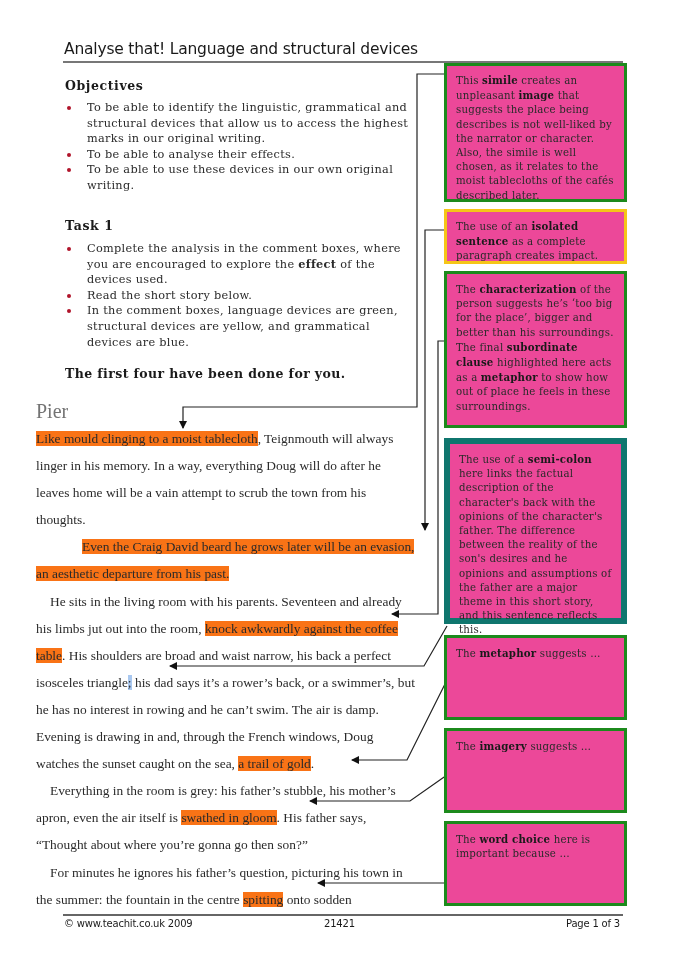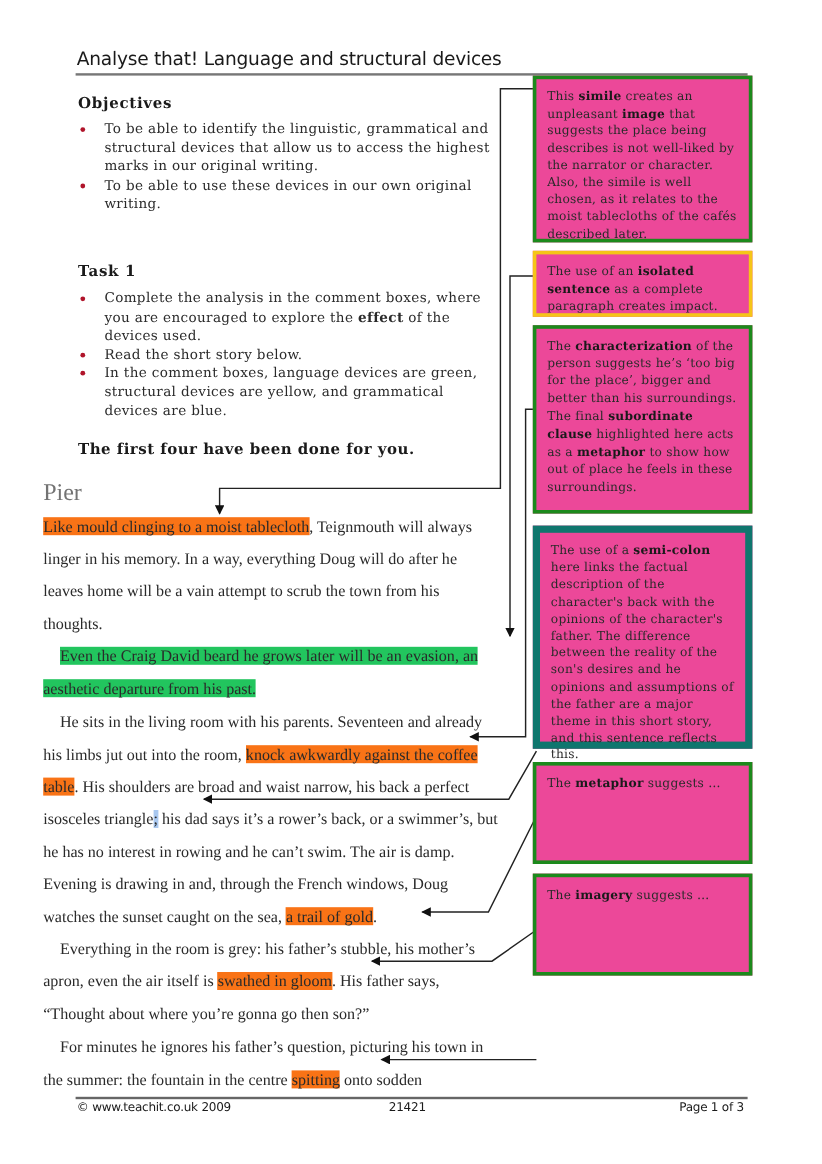--- a/index.html
+++ b/index.html
@@ -13,21 +13,21 @@
   .bullets { position:absolute; left:65px; width:350px; margin:0; padding:0; list-style:none; font-family:"DejaVu Serif", serif; font-size:11.3px; line-height:15.6px; color:#2a2a2a; letter-spacing:0.3px; }
   .bullets li { position:relative; padding-left:22px; }
   .bullets li::before { content:""; position:absolute; left:2px; top:6px; width:4px; height:4px; border-radius:50%; background:#b0142a; }
   .bullets b { font-weight:bold; }
 
   .pier-title { position:absolute; left:36px; top:400px; font-family:"Liberation Serif", serif; font-weight:normal; font-size:20px; color:#737373; }
   .story { position:absolute; left:36px; top:425px; width:380px; font-family:"Liberation Serif", serif; font-size:13.4px; line-height:27.1px; color:#2a2a2a; }
   .story p { margin:0; }
   .story p.indent { text-indent:14px; }
   .hl-g { background:#f97316; }
-  .hl-y { background:#22c55e; }
+  .hl-y { background:#f97316;margin-left:32px; }
   .hl-b { background:#a9c8f0; }
 
   .cbox { position:absolute; background:#ec4899; font-family:"DejaVu Serif", serif; font-size:10.2px; line-height:14.2px; color:#2a2a2a; letter-spacing:0.2px; padding:8px 9px; box-sizing:border-box; }
   .cbox b { font-weight:bold; color:#1a1a1a; }
   .cb-green { border:3px solid #1c8a1c; }
   .cb-yellow { border:3px solid #f5c518; }
   .cb-blue { border:6px solid #0f766e; }
 
   .footer-rule { position:absolute; left:63px; top:914px; width:560px; height:1.5px; background:#666; }
   .footer { position:absolute; top:918px; font-family:"DejaVu Sans", sans-serif; font-size:10px; color:#1a1a1a; white-space:nowrap; letter-spacing:-0.2px; }
@@ -38,20 +38,21 @@
 <body>
 
 <div class="page">
 
   <div class="doc-title">Analyse that! Language and structural devices</div>
   <div class="title-rule"></div>
 
   <div class="sec-head" style="top:78px;">Objectives</div>
   <ul class="bullets" style="top:100px;">
     <li>To be able to identify the linguistic, grammatical and structural devices that allow us to access the highest marks in our original writing.</li>
+    <li>To be able to analyse their effects.</li>
     <li>To be able to use these devices in our own original writing.</li>
   </ul>
 
   <div class="sec-head" style="top:218px;">Task 1</div>
   <ul class="bullets" style="top:241px;">
     <li><span>Complete the analysis in the comment boxes, where you are encouraged to explore the </span><b>effect</b><span> of the devices used.</span></li>
     <li>Read the short story below.</li>
     <li>In the comment boxes, language devices are green, structural devices are yellow, and grammatical devices are blue.</li>
   </ul>
   <div class="sec-head" style="top:366px; letter-spacing:0.4px;">The first four have been done for you.</div>
@@ -88,18 +89,19 @@
       <polyline points="447,883 318,883" marker-end="url(#ah)"></polyline>
     </g>
   </svg>
 
   <div class="cbox cb-green" id="cb0" style="left:444px; top:63px; width:183px; height:139px; padding:7px 9px;"><span>This </span><b>simile</b><span> creates an unpleasant </span><b>image</b><span> that suggests the place being describes is not well-liked by the narrator or character. Also, the simile is well chosen, as it relates to the moist tablecloths of the cafés described later.</span></div>
   <div class="cbox cb-yellow" id="cb1" style="left:444px; top:209px; width:183px; height:55px; padding:7px 9px;"><span>The use of an </span><b>isolated sentence</b><span> as a complete paragraph creates impact.</span></div>
   <div class="cbox cb-green" id="cb2" style="left:444px; top:271px; width:183px; height:157px;"><span>The </span><b>characterization</b><span> of the person suggests he’s ‘too big for the place’, bigger and better than his surroundings. The final </span><b>subordinate clause</b><span> highlighted here acts as a </span><b>metaphor</b><span> to show how out of place he feels in these surroundings.</span></div>
   <div class="cbox cb-blue" id="cb3" style="left:444px; top:438px; width:183px; height:186px;"><span>The use of a </span><b>semi-colon</b><span> here links the factual description of the character's back with the opinions of the character's father. The difference between the reality of the son's desires and he opinions and assumptions of the father are a major theme in this short story, and this sentence reflects this.</span></div>
   <div class="cbox cb-green" id="cb4" style="left:444px; top:635px; width:183px; height:85px;"><span>The </span><b>metaphor</b><span> suggests …</span></div>
   <div class="cbox cb-green" id="cb5" style="left:444px; top:728px; width:183px; height:85px;"><span>The </span><b>imagery</b><span> suggests …</span></div>
+  <div class="cbox cb-green" id="cb6" style="left:444px; top:821px; width:183px; height:85px;"><span>The </span><b>word choice</b><span> here is important because …</span></div>
 
   <div class="footer-rule"></div>
   <div class="footer" style="left:64px;">© www.teachit.co.uk 2009</div>
   <div class="footer" style="left:324px;">21421</div>
   <div class="footer" style="left:566px;">Page 1 of 3</div>
 </div>
 
 </body></html>

